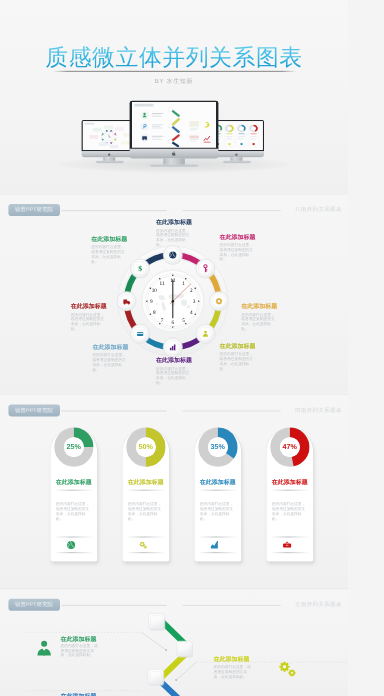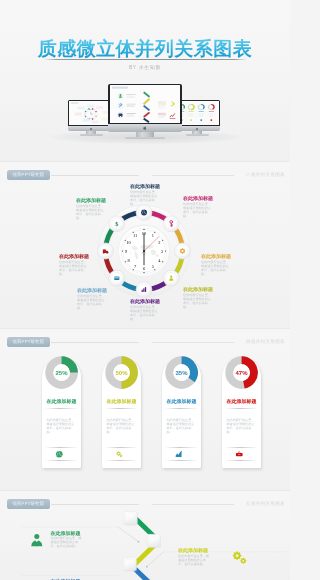--- a/index.html
+++ b/index.html
@@ -7,21 +7,21 @@
        font-family:"Liberation Sans",sans-serif;background:#f4f4f4;}
   .page{position:relative;width:290px;height:580px;background:#f4f4f4;}
   .sec{position:absolute;left:0;width:290px;overflow:hidden;}
 
   
   #s1{background:linear-gradient(180deg,#f7f7f7 0%,#f5f5f5 40%,#f0f0f0 100%);}
   #s2{background:linear-gradient(180deg,#f6f6f6 0%,#f4f4f4 50%,#f0f0f0 100%);}
   #s3{background:linear-gradient(180deg,#f6f6f6 0%,#f4f4f4 50%,#f0f0f0 100%);}
   #s4{background:linear-gradient(180deg,#f6f6f6 0%,#f4f4f4 50%,#f0f0f0 100%);}
   .cover-title{position:absolute;left:0;top:37px;width:290px;text-align:center;
-    font-size:19px;font-weight:bold;letter-spacing:.5px;
+    font-size:19px;font-weight:normal;letter-spacing:.5px;
     background:linear-gradient(180deg,#64cdec 0%,#3bb8e3 45%,#0e93cc 100%);
     -webkit-background-clip:text;background-clip:text;color:transparent;
     line-height:23px;}
   .cover-rule{position:absolute;left:44px;top:59px;width:203px;height:1px;
     background:linear-gradient(90deg,rgba(150,150,150,0) 0%,#9a9a9a 6%,#8e8e8e 50%,#9a9a9a 94%,rgba(150,150,150,0) 100%);}
   .cover-by{position:absolute;left:0;top:64px;width:290px;text-align:center;
     font-size:5px;color:#b3b3b3;letter-spacing:.6px;}
 
   
   .divider{position:absolute;left:0;width:290px;height:1px;background:#e9e9e9;}

